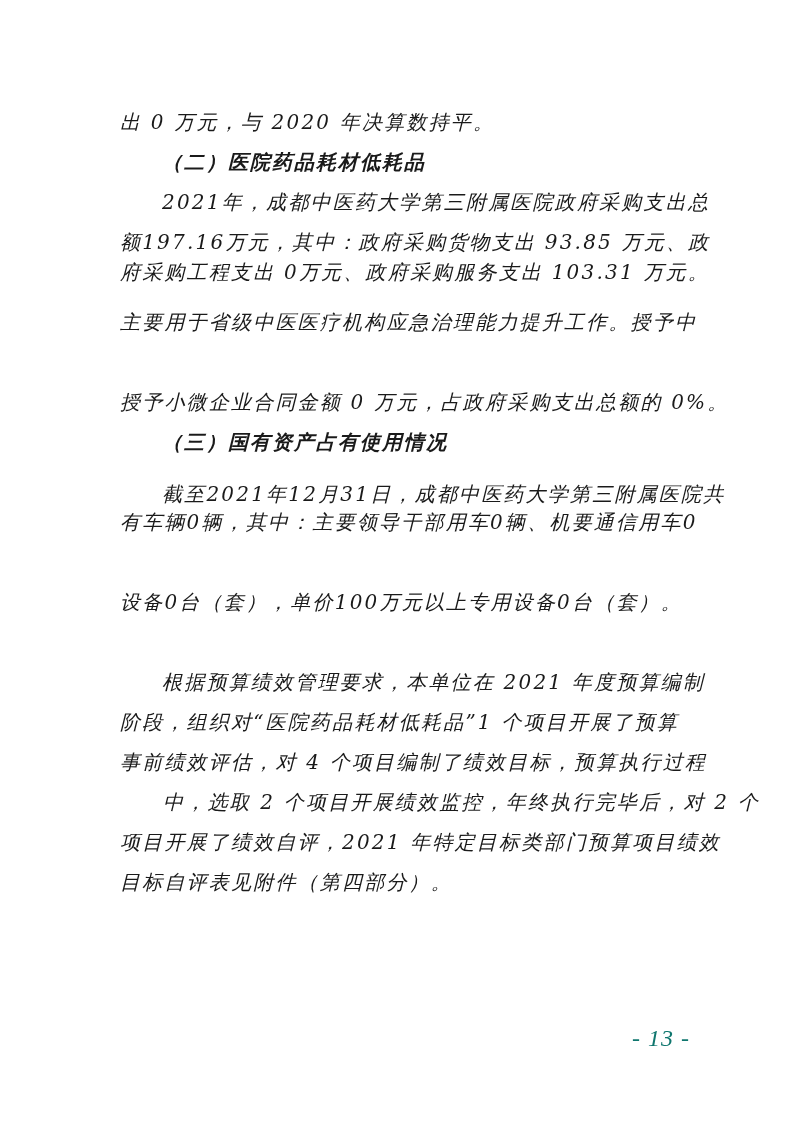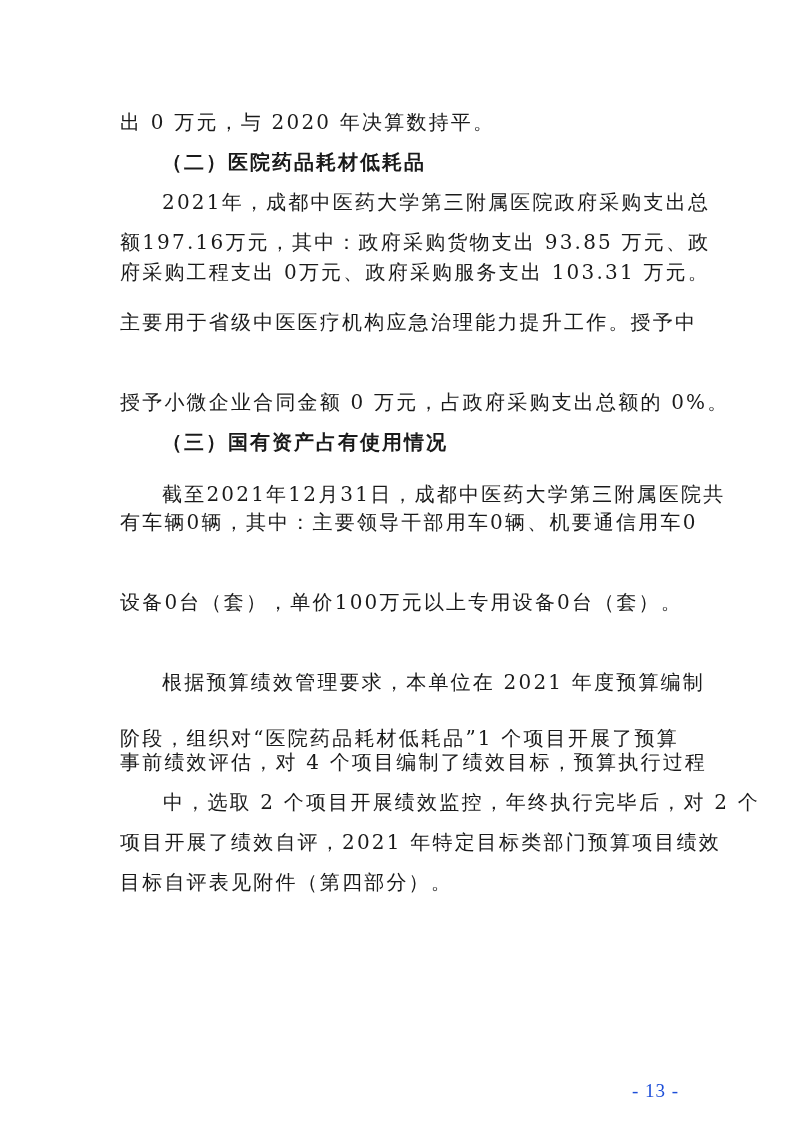--- a/index.html
+++ b/index.html
@@ -11,21 +11,21 @@
       width: 793px;
       height: 1122px;
       position: relative;
       overflow: hidden;
       font-family: "DejaVu Serif", "Liberation Serif", serif;
       color: #1a1a1a;
     }
     .page {
       position: absolute;
       left: 0; top: 0;
-      width: 793px; height: 1122px;
+      width: 793px; height: 1122px; font-style: italic;
     }
     .line {
       position: absolute;
       left: 120px;
       width: 560px;
       font-size: 20px;
       line-height: 40px;
       height: 40px;
       white-space: nowrap;
       letter-spacing: 2.2px;
@@ -33,43 +33,43 @@
     .indent { left: 162px; width: 518px; }
     .heading {
       font-weight: bold;
       left: 162px;
       letter-spacing: 2px;
       font-size: 20px;
     }
     .page-number {
       position: absolute;
       left: 632px;
-      top: 1080px;
-      font-size: 19px;
+      top: 1025px;
+      font-size: 24px;
       font-family: "Liberation Serif", serif;
-      color: #1d4ed8;
+      color: #0f766e;
       letter-spacing: 1px;
     }
   </style>
 </head>
 <body>
 
 <div class="page">
   <div class="line" style="top:102px;">出 0 万元，与 2020 年决算数持平。</div>
   <div class="line heading" style="top:142px;">（二）医院药品耗材低耗品</div>
   <div class="line indent" style="top:182px;">2021年，成都中医药大学第三附属医院政府采购支出总</div>
   <div class="line" style="top:222px;">额197.16万元，其中：政府采购货物支出 93.85 万元、政</div>
   <div class="line" style="top:252px;">府采购工程支出 0万元、政府采购服务支出 103.31 万元。</div>
   <div class="line" style="top:302px;">主要用于省级中医医疗机构应急治理能力提升工作。授予中</div>
   <div class="line" style="top:382px;">授予小微企业合同金额 0 万元，占政府采购支出总额的 0%。</div>
   <div class="line heading" style="top:422px;">（三）国有资产占有使用情况</div>
   <div class="line indent" style="top:474px;">截至2021年12月31日，成都中医药大学第三附属医院共</div>
   <div class="line" style="top:502px;">有车辆0辆，其中：主要领导干部用车0辆、机要通信用车0</div>
   <div class="line" style="top:582px;">设备0台（套），单价100万元以上专用设备0台（套）。</div>
   <div class="line indent" style="top:662px;">根据预算绩效管理要求，本单位在 2021 年度预算编制</div>
-  <div class="line" style="top:718px;">阶段，组织对“医院药品耗材低耗品”1 个项目开展了预算</div>
+  <div class="line" style="top:702px;">阶段，组织对“医院药品耗材低耗品”1 个项目开展了预算</div>
   <div class="line" style="top:742px;">事前绩效评估，对 4 个项目编制了绩效目标，预算执行过程</div>
   <div class="line" style="top:782px;margin-left:43px;">中，选取 2 个项目开展绩效监控，年终执行完毕后，对 2 个</div>
   <div class="line" style="top:822px;">项目开展了绩效自评，2021 年特定目标类部门预算项目绩效</div>
   <div class="line" style="top:862px;">目标自评表见附件（第四部分）。</div>
 
   <div class="page-number">- 13 -</div>
 </div>
 
 </body></html>

